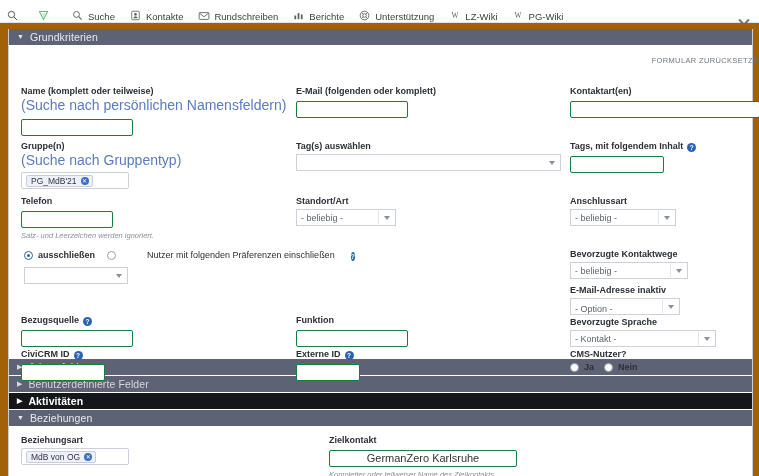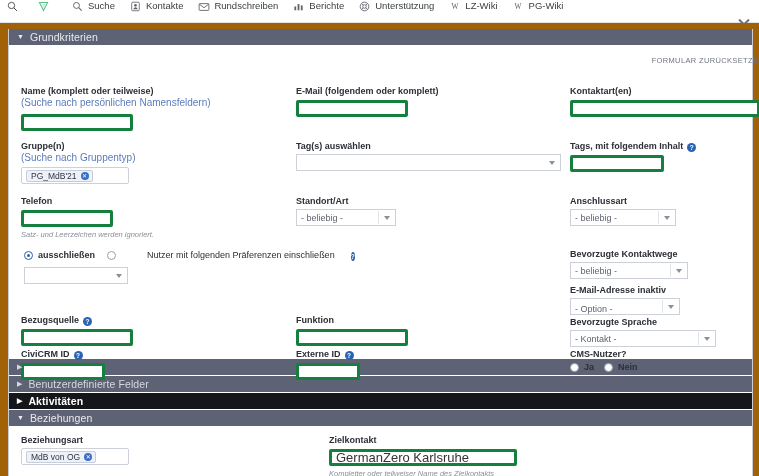--- a/index.html
+++ b/index.html
@@ -14,21 +14,21 @@
   
   .topnav {
     position: absolute; top: 0; left: 0;
     width: 759px; height: 23px;
     background: #ffffff;
     border-bottom: 1px solid #e3e3e3;
     display: flex; align-items: center;
     padding-left: 4px;
   }
   .nav-item {
-    display: flex; align-items: flex-start;
+    display: flex; align-items: flex-end;
     height: 22px;
     padding: 0 7px;
     font-size: 9.5px;
     color: #3c4043;
     white-space: nowrap;
     cursor: pointer;
   }
   .nav-item .ico {
     display: inline-flex; align-items: center; justify-content: center;
     width: 13px; height: 13px; margin-right: 4px;
@@ -107,47 +107,48 @@
   .fld { position: absolute; }
   .fld .lbl {
     font-size: 9px;
     color: #2c2f36;
     font-weight: bold;
     white-space: nowrap;
     margin-bottom: 3px;
     display: block;
   }
   .fld .sub {
-    font-size: 10px;
+    font-size: 14px;
     color: #5b7bbd;
     white-space: nowrap;
     display: block;
     margin-top: -2px;
     margin-bottom: 3px;
     font-weight: normal;
   }
   .fld .hint {
     font-size: 7.5px;
     color: #8b8f98;
     font-style: italic;
     white-space: nowrap;
     display: block;
     margin-top: 3px;
   }
 
   input.txt {
     height: 17px;
-    border: 3px solid #15803d;
+    border: 1px solid #15803d;
     border-radius: 2px;
     background: #fff;
-    font-size: 13px;
+    font-size: 11px;
     color: #333;
     padding: 0 4px;
     font-family: "Liberation Sans", sans-serif;
     outline: none;
+    text-align: center;
   }
 
   .sel {
     height: 17px;
     border: 1px solid #ccd0d8;
     border-radius: 0;
     background: #fff;
     font-size: 9px;
     color: #5d636e;
     display: flex; align-items: center;
@@ -365,21 +366,21 @@
 
       <div class="grid" style="height:313px;">
 
         <div class="fld" style="left:12px; top:40px; width:270px;">
           <span class="lbl">Name (komplett oder teilweise)</span>
           <span class="sub">(Suche nach persönlichen Namensfeldern)</span>
           <input class="txt" style="width: 112px; margin-top: 3px;" value="">
         </div>
 
         <div class="fld" style="left:287px; top:40px; width:270px;">
-          <span class="lbl">E-Mail (folgendem oder komplett)</span>
+          <span class="lbl">E-Mail (folgenden oder komplett)</span>
           <input class="txt" style="width: 112px; margin-top: 1px;" value="">
         </div>
 
         <div class="fld" style="left:561px; top:40px; width:200px;">
           <span class="lbl">Kontaktart(en)</span>
           <input class="txt" style="width: 190px; margin-top: 1px;" value="">
         </div>
 
         <div class="fld" style="left:12px; top:95px; width:270px;">
           <span class="lbl">Gruppe(n)</span>

